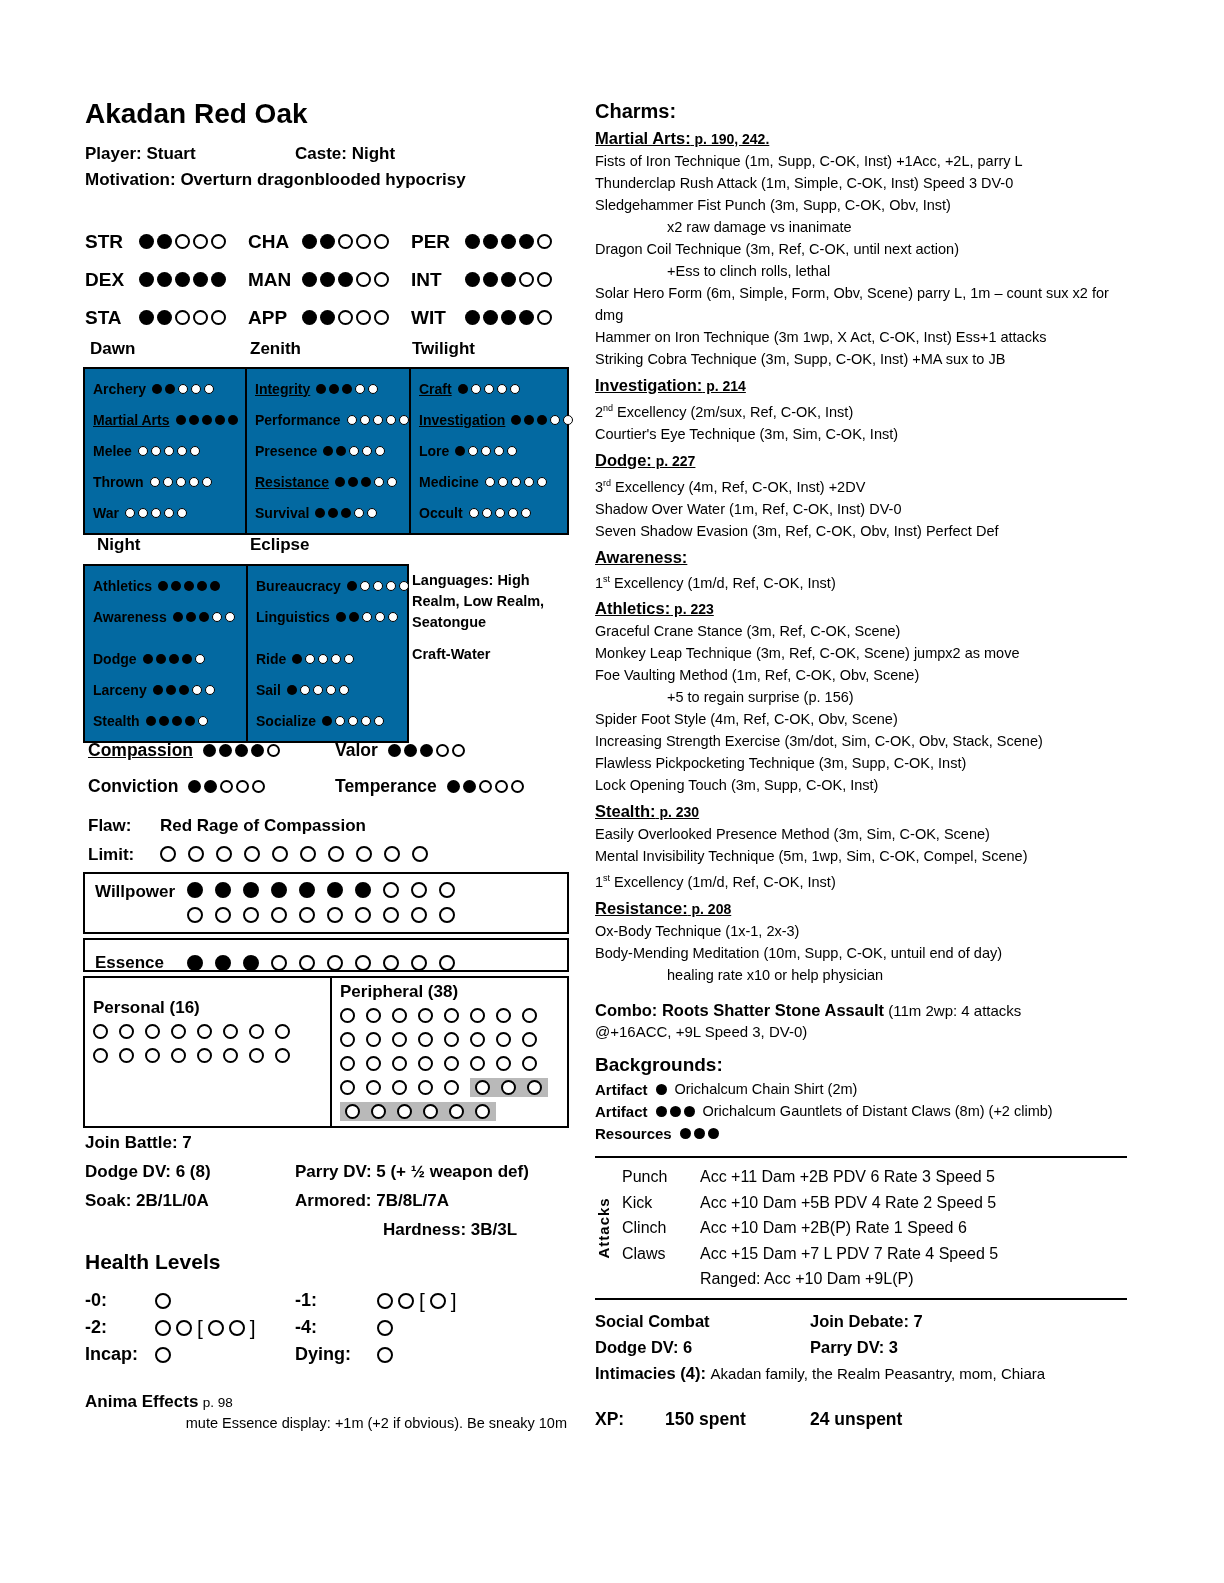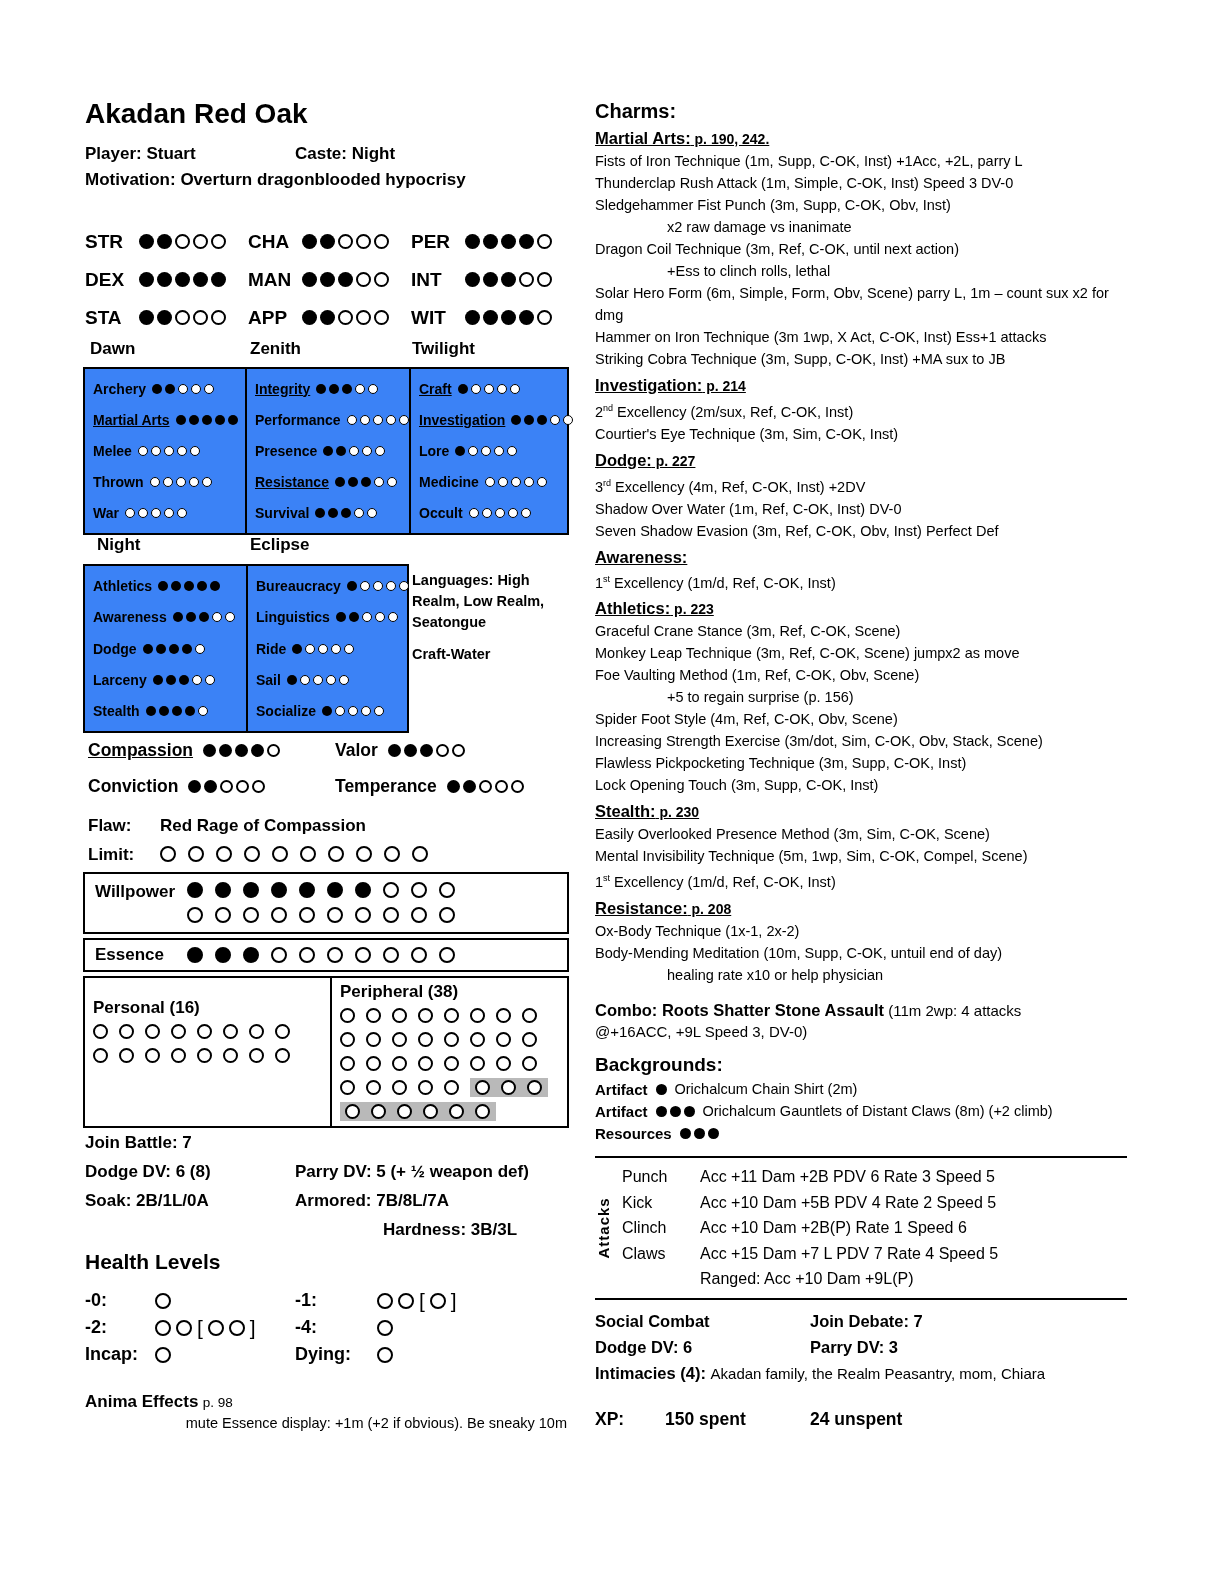--- a/index.html
+++ b/index.html
@@ -41,30 +41,30 @@
   .caste-heads { position:absolute; left:85px; width:482px; font-weight:bold; font-size:17px; height:22px; }
   .caste-heads span { position:absolute; top:0; }
   .caste-heads-1 { top:339px; }
   .caste-heads-1 span:nth-child(1){ left:5px; }
   .caste-heads-1 span:nth-child(2){ left:165px; }
   .caste-heads-1 span:nth-child(3){ left:327px; }
   .caste-heads-2 { top:535px; }
   .caste-heads-2 span:nth-child(1){ left:12px; }
   .caste-heads-2 span:nth-child(2){ left:165px; }
 
-  .abox { position:absolute; left:83px; border:2px solid #000; display:flex; background:#3b82f6; }
+  .abox { position:absolute; left:83px; border:2px solid #000; display:flex; background:#0369a1; }
   .abox-col { padding:4px 0 5px 0; }
   .abox-col + .abox-col { border-left:2px solid #000; }
   .abox1 { top:367px; width:486px; }
   .abox1 .abox-col:nth-child(1){ width:160px; }
   .abox1 .abox-col:nth-child(2){ width:164px; }
   .abox1 .abox-col:nth-child(3){ width:158px; }
   .abox2 { top:564px; width:326px; }
   .abox2 .abox-col { width:161px; }
-  .abox2 .ab-row:nth-child(3){ margin-top:1px; }
+  .abox2 .ab-row:nth-child(3){ margin-top:11px; }
   .ab-row { display:flex; align-items:center; gap:6px; height:31px; padding-left:8px; }
   .ab-name { font-weight:bold; font-size:14px; white-space:nowrap; }
 
   .langs { position:absolute; left:412px; top:570px; width:152px; font-weight:bold; font-size:14.5px; line-height:21px; }
   .craft-note { position:absolute; left:412px; top:646px; font-weight:bold; font-size:14.5px; }
 
   .virtues { position:absolute; left:88px; top:740px; width:480px; }
   .virtue-row { display:grid; grid-template-columns:247px auto; margin-bottom:15px; }
   .virtue { display:flex; align-items:center; gap:10px; }
   .virtue-name { font-weight:bold; font-size:17.5px; }
@@ -72,21 +72,21 @@
   .flaw { position:absolute; left:88px; top:816px; font-size:17px; font-weight:bold; }
   .flaw-label { display:inline-block; width:72px; }
 
   .limit { position:absolute; left:88px; top:844px; display:flex; align-items:center; }
   .limit-label { font-weight:bold; font-size:17px; width:72px; }
 
   .wpbox { position:absolute; left:83px; top:872px; width:486px; height:62px; border:2px solid #000; padding:6px 0 0 10px; display:flex; }
   .wp-label { font-weight:bold; font-size:17px; width:92px; padding-top:2px; }
   .wp-row { height:25px; }
 
-  .essbox { position:absolute; left:83px; top:938px; width:486px; height:34px; border:2px solid #000; padding:5px 0 0 10px; display:flex; }
+  .essbox { position:absolute; left:83px; top:938px; width:486px; height:34px; border:2px solid #000; padding:13px 0 0 10px; display:flex; }
   .ess-label { font-weight:bold; font-size:17px; width:92px; }
 
   .poolbox { position:absolute; left:83px; top:976px; width:486px; height:152px; border:2px solid #000; display:flex; }
   .pool-left { width:247px; border-right:2px solid #000; padding:20px 8px; }
   .pool-right { flex:1; padding:4px 8px; }
   .pool-title { font-weight:bold; font-size:17px; margin-bottom:4px; }
   .pool-row { margin-bottom:4px; height:20px; }
   .poolbox .circ { width:15px; height:15px; }
   .poolbox .circ-wrap { padding-right:11px; }
   .poolbox .circ-wrap.shaded { padding-left:5px; padding-right:6px; }
@@ -1029,21 +1029,21 @@
           <div class="charm-line">Lock Opening Touch (3m, Supp, C-OK, Inst)</div>
         </div>
         <div class="charm-section">
           <div class="charm-heading"><span class="u"><span class="hn">Stealth:</span><span class="pg"> p. 230</span></span></div>
           <div class="charm-line">Easily Overlooked Presence Method (3m, Sim, C-OK, Scene)</div>
           <div class="charm-line">Mental Invisibility Technique (5m, 1wp, Sim, C-OK, Compel, Scene)</div>
           <div class="charm-line"><span>1</span><sup>st</sup><span> Excellency (1m/d, Ref, C-OK, Inst)</span></div>
         </div>
         <div class="charm-section">
           <div class="charm-heading"><span class="u"><span class="hn">Resistance:</span><span class="pg"> p. 208</span></span></div>
-          <div class="charm-line">Ox-Body Technique (1x-1, 2x-2)</div>
+          <div class="charm-line">Ox-Body Technique (1x-1, 2x-3)</div>
           <div class="charm-line">Body-Mending Meditation (10m, Supp, C-OK, untuil end of day)</div>
           <div class="charm-line ind">healing rate x10 or help physician</div>
         </div>
       </div>
 
     <div class="combo">
       <div>
         <span class="combo-name">Combo: Roots Shatter Stone Assault</span>
         <span>(11m 2wp: 4 attacks</span>
       </div>

